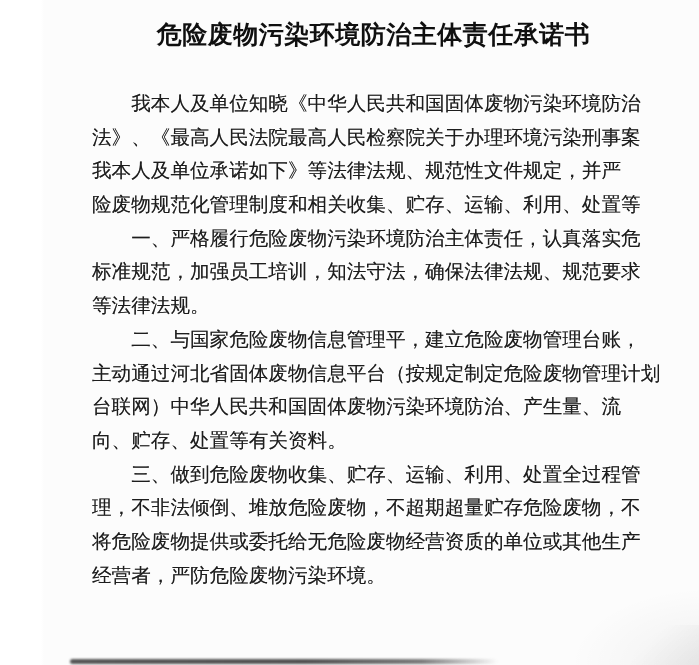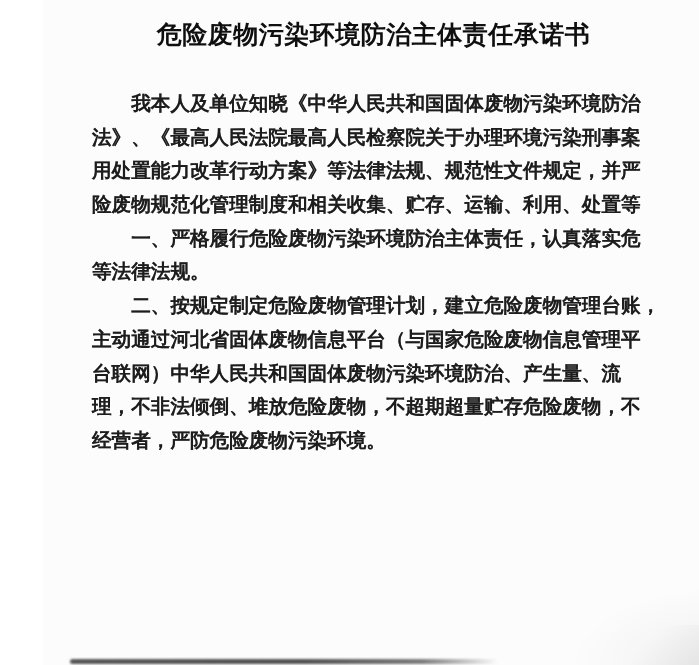--- a/index.html
+++ b/index.html
@@ -37,21 +37,20 @@
     white-space: nowrap;
   }
   .text-block {
     position: absolute;
     top: 87px;
     left: 78px;
     width: 556px;
     color: #1d1d1d;
     font-size: 19.6px;
     line-height: 33.7px;
-    font-weight: bold;
   }
   .line {
     white-space: nowrap;
     height: 33.7px;
     text-shadow: 0 0 0.4px rgba(20,20,20,0.55);
   }
   .bottom-edge-shadow {
     position: absolute;
     left: 56px;
     top: 659px;
@@ -77,27 +76,31 @@
 </head>
 <body>
 
 <div class="page">
 
   <div class="doc-title">危险废物污染环境防治主体责任承诺书</div>
 
   <div class="text-block">
     <div class="line">　　我本人及单位知晓《中华人民共和国固体废物污染环境防治</div>
     <div class="line">法》、《最高人民法院最高人民检察院关于办理环境污染刑事案</div>
-    <div class="line">用处置能力改革行动方案》等法律法规、规范性文件规定，并严</div>
+    <div class="line">我本人及单位承诺如下》等法律法规、规范性文件规定，并严</div>
     <div class="line">险废物规范化管理制度和相关收集、贮存、运输、利用、处置等</div>
     <div class="line">　　一、严格履行危险废物污染环境防治主体责任，认真落实危</div>
+    <div class="line">标准规范，加强员工培训，知法守法，确保法律法规、规范要求</div>
     <div class="line">等法律法规。</div>
-    <div class="line">　　二、按规定制定危险废物管理计划，建立危险废物管理台账，</div>
-    <div class="line">主动通过河北省固体废物信息平台（与国家危险废物信息管理平</div>
+    <div class="line">　　二、与国家危险废物信息管理平，建立危险废物管理台账，</div>
+    <div class="line">主动通过河北省固体废物信息平台（按规定制定危险废物管理计划</div>
     <div class="line">台联网）中华人民共和国固体废物污染环境防治、产生量、流</div>
+    <div class="line">向、贮存、处置等有关资料。</div>
+    <div class="line">　　三、做到危险废物收集、贮存、运输、利用、处置全过程管</div>
     <div class="line">理，不非法倾倒、堆放危险废物，不超期超量贮存危险废物，不</div>
+    <div class="line">将危险废物提供或委托给无危险废物经营资质的单位或其他生产</div>
     <div class="line">经营者，严防危险废物污染环境。</div>
   </div>
 
   <div class="corner-shade"></div>
   <div class="bottom-edge-shadow"></div>
 
 </div>
 
 </body></html>

